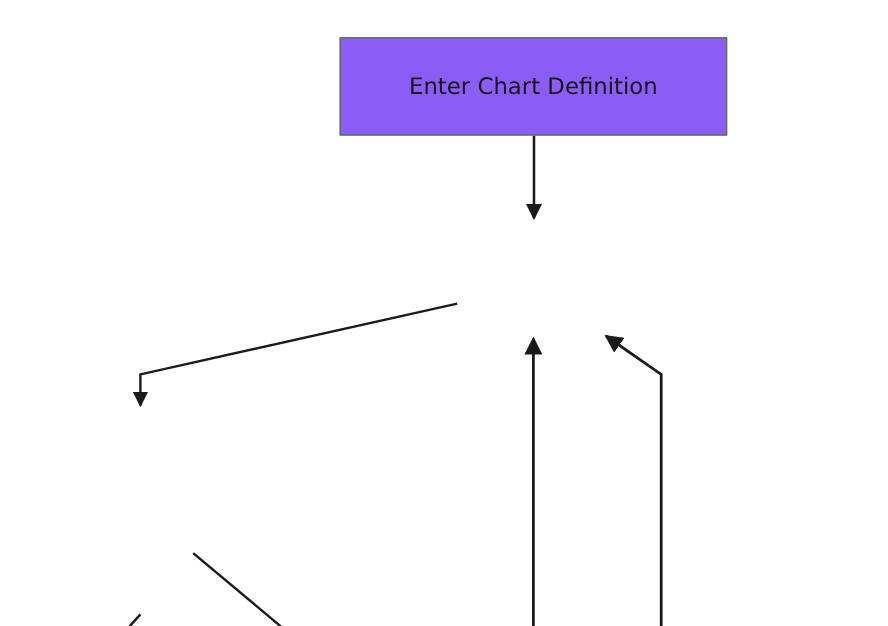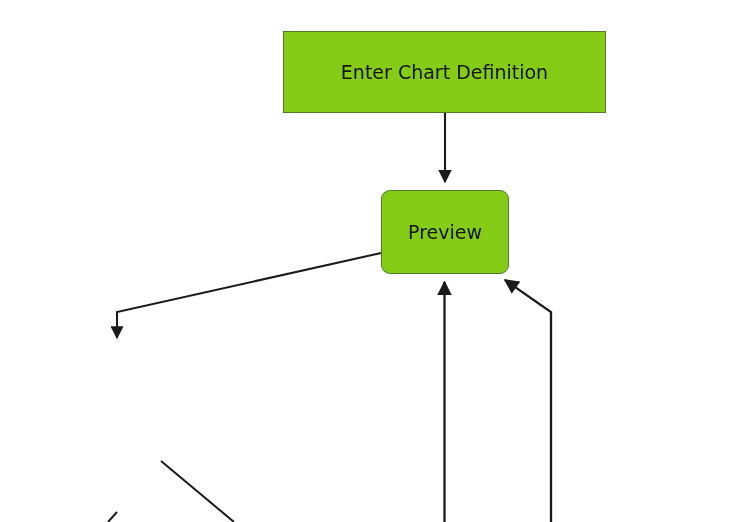--- a/index.html
+++ b/index.html
@@ -25,21 +25,21 @@
     width: 740px;
     height: 522px;
     pointer-events: none;
   }
   .node {
     position: absolute;
     box-sizing: border-box;
     display: flex;
     align-items: center;
     justify-content: center;
-    background: #84cc16;
+    background: #8b5cf6;
     border: 1.3px solid #52792c;
     color: #1a1a1a;
   }
   .node-label {
     font-family: "DejaVu Sans", sans-serif;
     font-size: 19px;
     line-height: 1;
     color: #141414;
     white-space: nowrap;
     text-align: center;
@@ -108,18 +108,15 @@
 
     <path d="M 117 512 L 108 522" fill="none" stroke="#1a1a1a" stroke-width="2.0"></path>
 
     <path d="M 161 461 L 234 522" fill="none" stroke="#1a1a1a" stroke-width="2.0"></path>
   </svg>
 
   <div class="node" id="node-enter-chart-definition">
     <span class="node-label">Enter Chart Definition</span>
   </div>
 
-  <div class="node" id="node-preview">
-    <span class="node-label">Preview</span>
-  </div>
 
 
 </div>
 
 </body></html>

